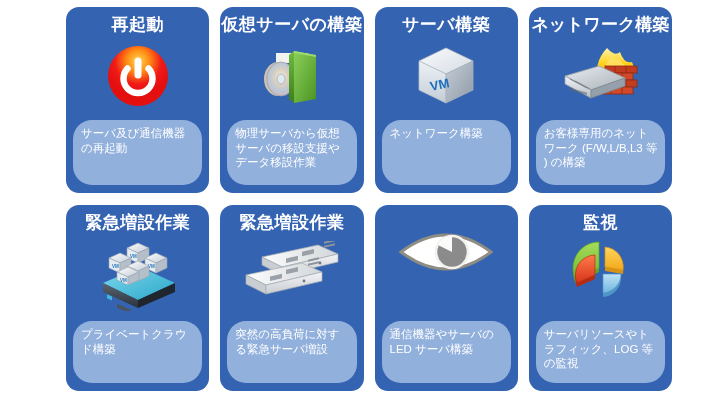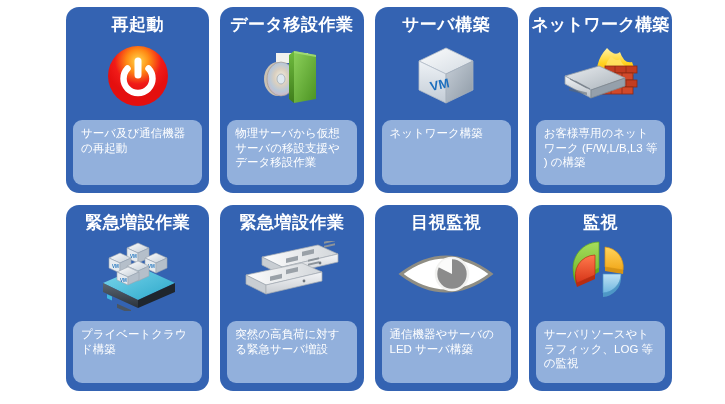--- a/index.html
+++ b/index.html
@@ -52,21 +52,21 @@
     align-items:center;
     justify-content:center;
     margin-top:2px;
   }
   .icon-zone svg{display:block;}
   .desc{
     margin-top:auto;
     width:100%;
     box-sizing:border-box;
     background:#92b0dc;
-    border-radius:9px;
+    border-radius:19px;
     min-height:65px;
     padding:6px 7px 7px 8px;
     color:#ffffff;
     font-size:11.5px;
     line-height:14.5px;
     text-align:left;
     font-weight:normal;
   }
   .desc.r2{min-height:62px;}
 </style>
@@ -90,21 +90,21 @@
           </defs>
           <circle cx="36" cy="36" r="30" fill="url(#pwrglow)"></circle>
           <path d="M36 21 v14" stroke="#ffffff" stroke-width="7" stroke-linecap="round"></path>
           <path d="M25.5 28.5 a14.5 14.5 0 1 0 21 0" fill="none" stroke="#ffffff" stroke-width="6.5" stroke-linecap="round"></path>
         </svg>
       </div>
       <div class="desc">サーバ及び通信機器の再起動</div>
     </div>
 
     <div class="card">
-      <div class="card-title">データ移設作業</div>
+      <div class="card-title">仮想サーバの構築</div>
       <div class="icon-zone">
         <svg width="76" height="70" viewBox="0 0 76 70">
           <defs>
             <linearGradient id="grnA" x1="0" y1="0" x2="1" y2="1">
               <stop offset="0%" stop-color="#8cd05a"></stop>
               <stop offset="100%" stop-color="#4b9322"></stop>
             </linearGradient>
             <linearGradient id="grnB" x1="0" y1="0" x2="0" y2="1">
               <stop offset="0%" stop-color="#6fbb3e"></stop>
               <stop offset="100%" stop-color="#3f7d1b"></stop>
@@ -296,21 +296,20 @@
             <circle cx="58" cy="18" r="1.4" fill="#6f7780"></circle>
             <rect x="62" y="11" width="11" height="2" fill="#8d949b" transform="skewY(-13)"></rect>
             <rect x="62" y="15" width="11" height="2" fill="#8d949b" transform="skewY(-13)"></rect>
           </g>
         </svg>
       </div>
       <div class="desc r2">突然の高負荷に対する緊急サーバ増設</div>
     </div>
 
     <div class="card">
-      <div class="card-title">目視監視</div>
       <div class="icon-zone">
         <svg width="98" height="56" viewBox="0 0 98 56">
           <path d="M4 28 Q49 -6 94 28 Q49 62 4 28 Z" fill="#ffffff" stroke="#8f8d83" stroke-width="3"></path>
           <circle cx="55" cy="28" r="16" fill="#8b8b8b" stroke="#f2f2f0" stroke-width="2.6"></circle>
           <path d="M55 28 L55 12 A16 16 0 0 0 41 21 Z" fill="#fbfbfa"></path>
         </svg>
       </div>
       <div class="desc r2">通信機器やサーバの LED サーバ構築</div>
     </div>
 

